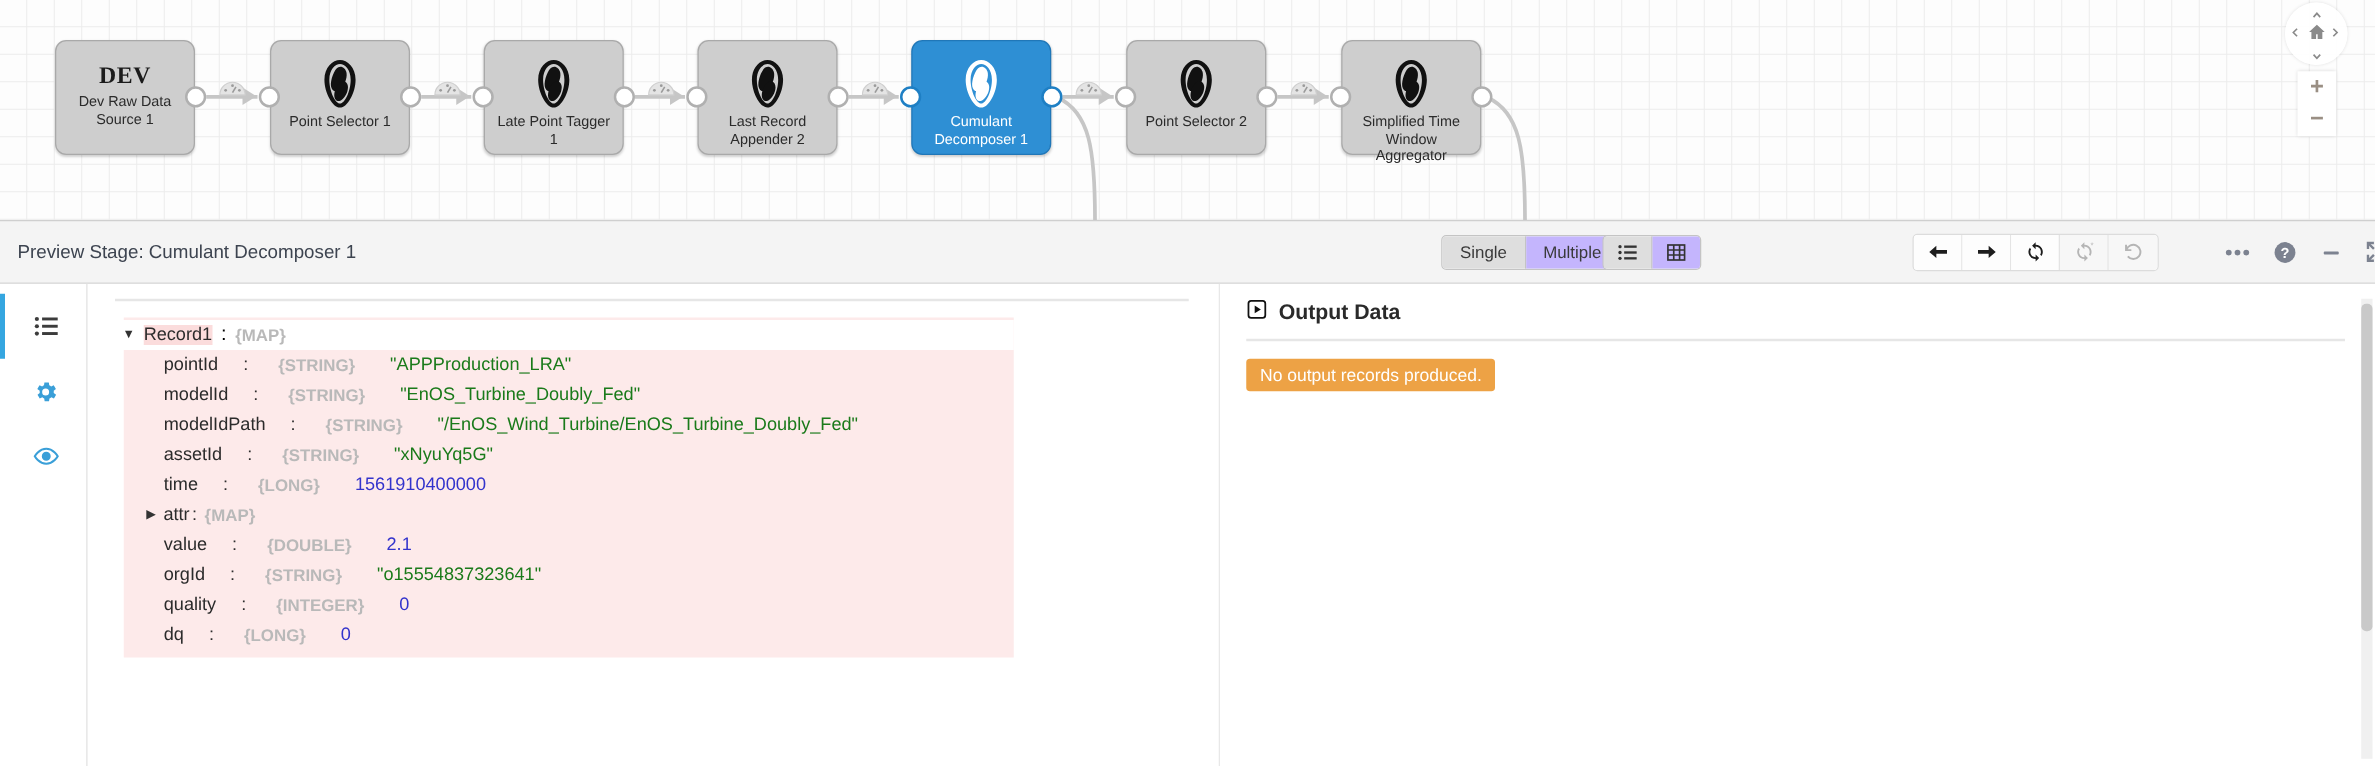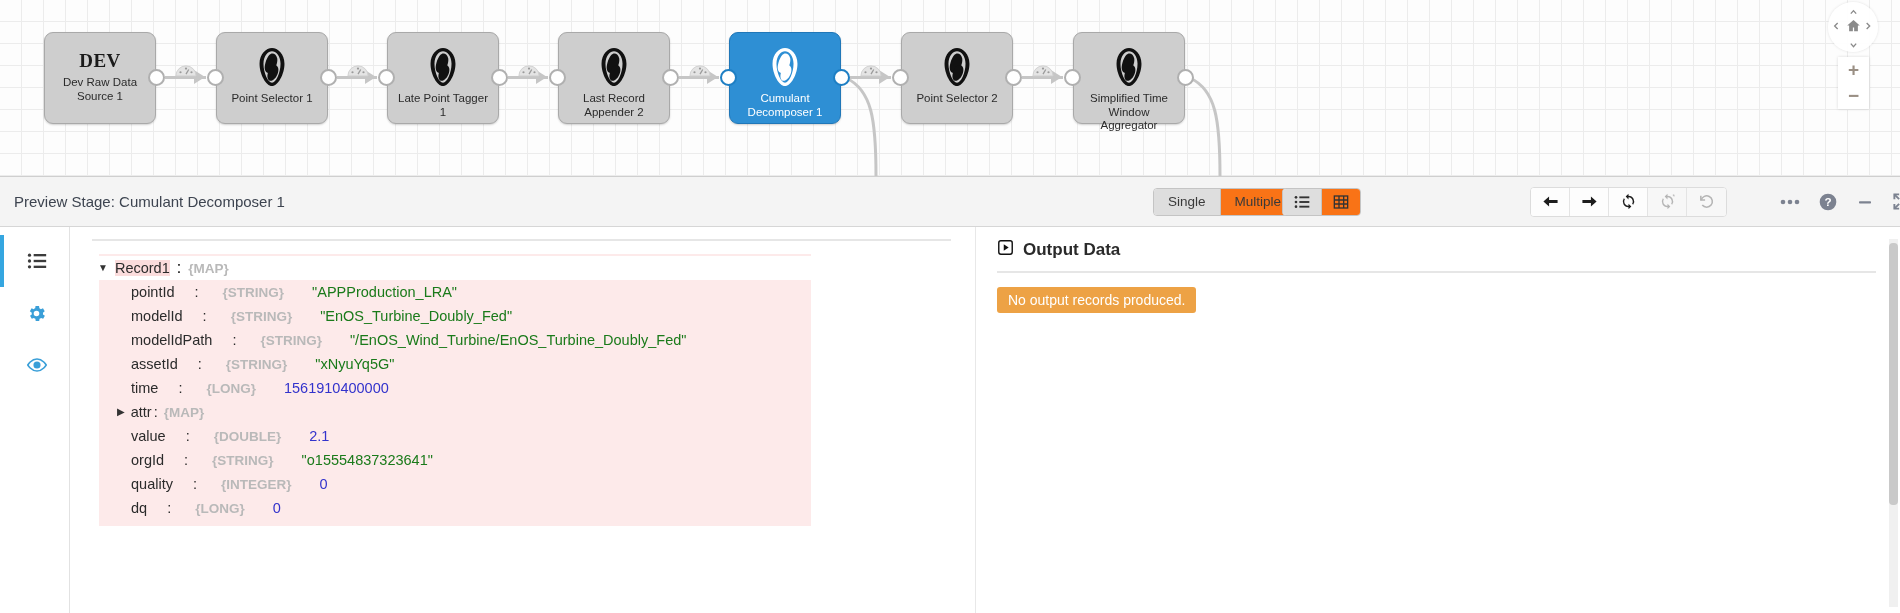--- a/index.html
+++ b/index.html
@@ -143,21 +143,21 @@
     border-radius: 4px;
     overflow: hidden;
     background: #fff;
     height: 28px;
   }
   .seg {
     padding: 0 14px;
     display: flex; align-items: center;
     font-size: 13.5px;
     color: #3a3a3a;
-    background: #f97316;
+    background: #c4b5fd;
     cursor: pointer;
     border-right: 1px solid #c4c4c4;
   }
   .seg:last-child { border-right: none; }
   .seg.active { background: #dedede; }
   .seg.icon-seg { padding: 0 11px; }
 
   #toolbtns {
     position: absolute; left: 1530px;
     display: flex;

